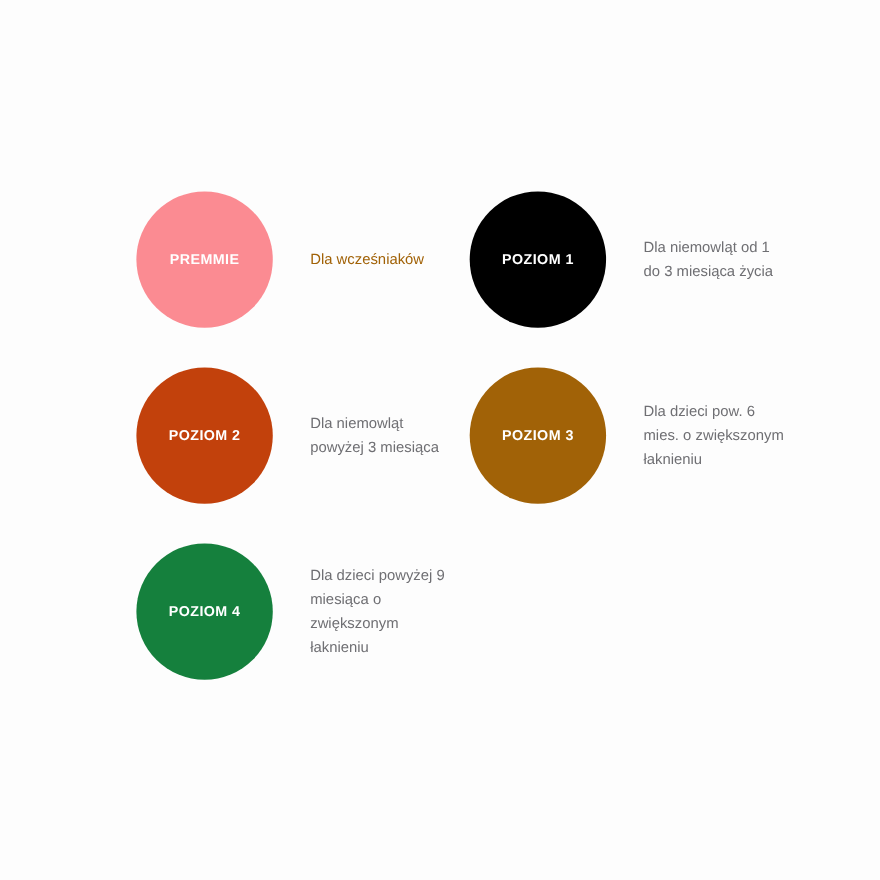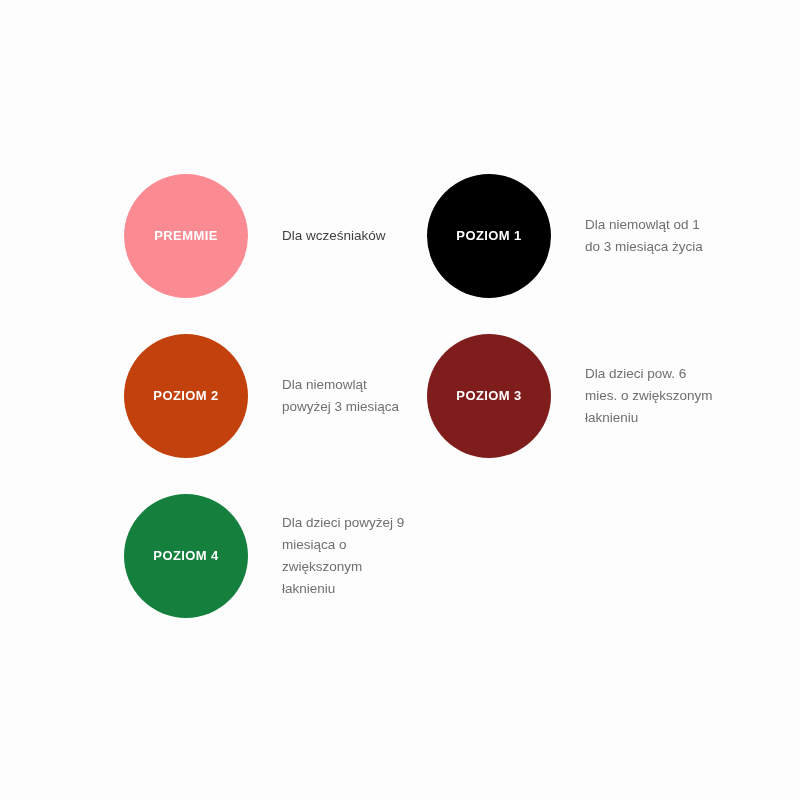--- a/index.html
+++ b/index.html
@@ -71,41 +71,41 @@
 </style>
 </head>
 <body style="background: rgb(253, 253, 253);">
 
 <div class="board">
 
   <div class="level-item col-a row-1">
     <div class="circle" style="background-color: rgb(251, 139, 146);">
       <span class="circle-label" style="color: rgb(255, 255, 255);">PREMMIE</span>
     </div>
-    <div class="desc" style="color: #404040;">Dla wcześniaków</div>
+    <div class="desc" style="color: #a16207;">Dla wcześniaków</div>
   </div>
 
   <div class="level-item col-b row-1">
     <div class="circle" style="background-color: #000000;">
       <span class="circle-label" style="color: rgb(255, 255, 255);">POZIOM 1</span>
     </div>
     <div class="desc" style="color: rgb(111, 111, 115);">Dla niemowląt od 1
 do 3 miesiąca życia</div>
   </div>
 
   <div class="level-item col-a row-2">
     <div class="circle" style="background-color: #c2410c;">
       <span class="circle-label" style="color: rgb(255, 255, 255);">POZIOM 2</span>
     </div>
     <div class="desc" style="color: rgb(111, 111, 115);">Dla niemowląt
 powyżej 3 miesiąca</div>
   </div>
 
   <div class="level-item col-b row-2">
-    <div class="circle" style="background-color: #7f1d1d;">
+    <div class="circle" style="background-color: #a16207;">
       <span class="circle-label" style="color: rgb(255, 255, 255);">POZIOM 3</span>
     </div>
     <div class="desc" style="color: rgb(111, 111, 115);">Dla dzieci pow. 6
 mies. o zwiększonym
 łaknieniu</div>
   </div>
 
   <div class="level-item col-a row-3">
     <div class="circle" style="background-color: #15803d;">
       <span class="circle-label" style="color: rgb(255, 255, 255);">POZIOM 4</span>

